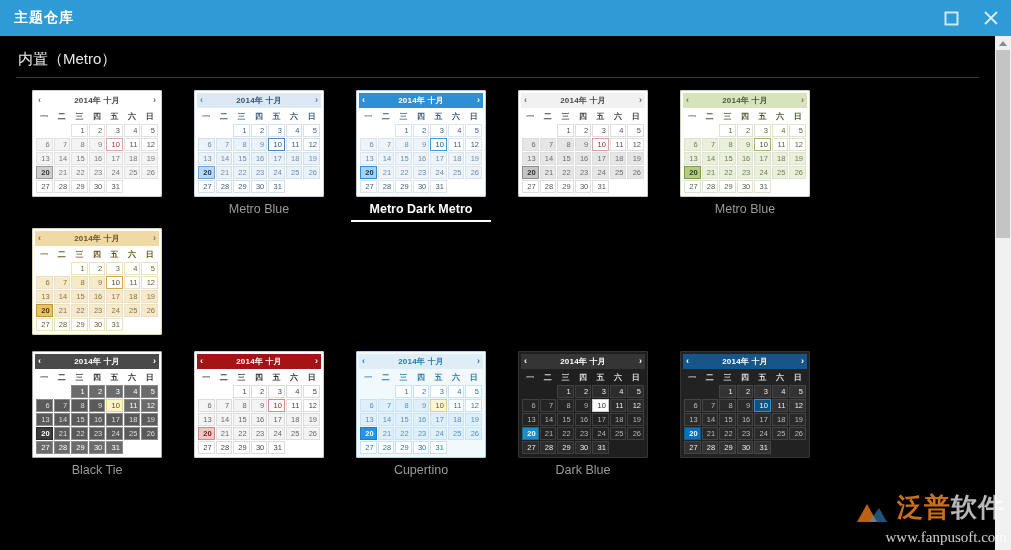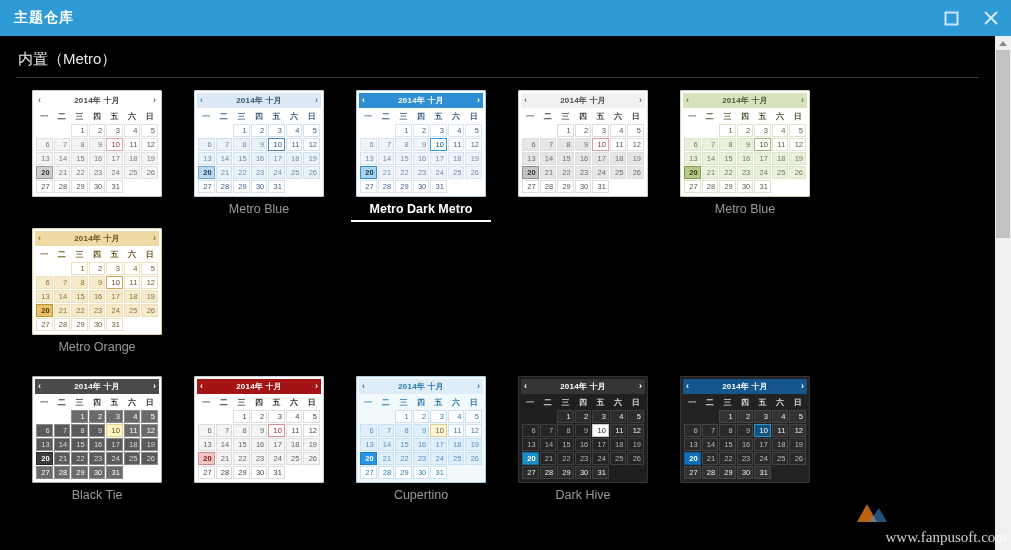--- a/index.html
+++ b/index.html
@@ -556,21 +556,20 @@
                         <td style="background: rgb(255, 255, 255); color: rgb(111, 90, 44); border: 1px solid rgb(238, 225, 194);">29</td>
                         <td style="background: rgb(255, 255, 255); color: rgb(111, 90, 44); border: 1px solid rgb(238, 225, 194);">30</td>
                         <td style="background: rgb(255, 255, 255); color: rgb(111, 90, 44); border: 1px solid rgb(238, 225, 194);">31</td>
                         <td class="empty"></td>
                         <td class="empty"></td>
                       </tr>
                     </tbody>
                   </table>
                 </div>
               </div>
-              <div class="label">Metro Orange</div>
             </div>
           </div>
         </div>
         <div class="section">
           <div class="grid">
             <div class="card">
               <div class="cal-wrap">
                 <div class="cal" style="background: rgb(255, 255, 255); border-color: rgb(170, 170, 170);">
                   <div class="cal-hd" style="background: rgb(74, 74, 74); color: rgb(255, 255, 255);">
                     <div class="nav" style="color: rgb(255, 255, 255);">‹</div>
@@ -847,21 +846,21 @@
                         <td style="background: rgb(44, 44, 44); color: rgb(237, 237, 237); border: 1px solid rgb(63, 63, 63);">29</td>
                         <td style="background: rgb(44, 44, 44); color: rgb(237, 237, 237); border: 1px solid rgb(63, 63, 63);">30</td>
                         <td style="background: rgb(44, 44, 44); color: rgb(237, 237, 237); border: 1px solid rgb(63, 63, 63);">31</td>
                         <td class="empty"></td>
                         <td class="empty"></td>
                       </tr>
                     </tbody>
                   </table>
                 </div>
               </div>
-              <div class="label">Dark Hive</div>
+              <div class="label">Dark Blue</div>
             </div>
             <div class="card">
               <div class="cal-wrap">
                 <div class="cal" style="background: rgb(34, 34, 34); border-color: rgb(51, 51, 51);">
                   <div class="cal-hd" style="background: rgb(21, 87, 141); color: rgb(255, 255, 255);">
                     <div class="nav" style="color: rgb(255, 255, 255);">‹</div>
                     <div class="mon">2014年 十月</div>
                     <div class="nav" style="color: rgb(255, 255, 255);">›</div>
                   </div>
                   <table class="cal-tbl" style="background: rgb(34, 34, 34);">
@@ -938,16 +937,17 @@
   </div>
   <div class="scrollthumb"></div>
 
   <div class="watermark">
     <div class="wm-logo">
       <svg width="34" height="30" viewBox="0 0 34 30">
         <path d="M2 24 L12 6 L22 24 Z" fill="rgba(235,120,25,.8)"></path>
         <path d="M14 24 L24 10 L32 24 Z" fill="rgba(60,150,220,.55)"></path>
       </svg>
     </div>
+    <div class="wm-cn"><span class="wm-orange">泛普</span><span>软件</span></div>
     <div class="wm-url"><span>www.</span><span>fanpusoft.com</span></div>
   </div>
 
 </div>
 
 </body></html>

